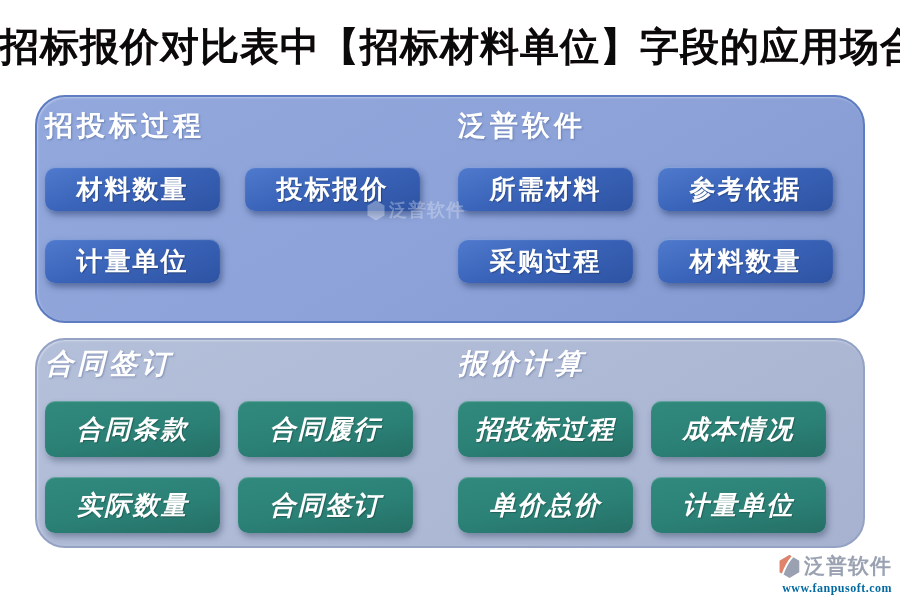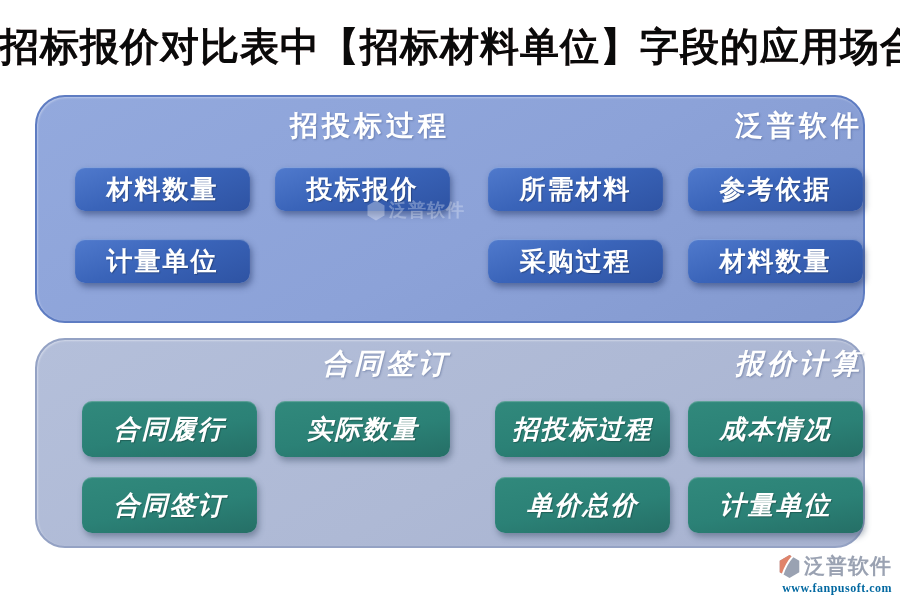--- a/index.html
+++ b/index.html
@@ -35,21 +35,21 @@
   }
   .panel-bottom {
     top:338px; height:210px;
     background:linear-gradient(150deg,#b4bfda 0%,#aeb9d5 55%,#a7b2d0 100%);
     border:2px solid #94a2c4;
     box-shadow:inset 1px 1px 2px rgba(255,255,255,0.4);
     font-style:italic;
   }
 
   .section {
-    flex:1; display:flex; flex-direction:column; align-items:flex-end;
+    flex:1; display:flex; flex-direction:column; align-items:flex-start;padding-left:8px;
   }
   .section-header {
     margin-top:10px;
     font-size:28px; font-weight:bold; color:#ffffff;
     letter-spacing:4px;
     text-shadow:1px 1px 2px rgba(40,60,110,0.35);
   }
   .panel-bottom .section-header { margin-top:5px; }
 
   .btn-grid {
@@ -128,20 +128,21 @@
       <div class="chip chip-blue">采购过程</div>
       <div class="chip chip-blue">材料数量</div>
     </div>
   </div>
 </div>
 
 <div class="panel panel-bottom">
   <div class="section">
     <div class="section-header">合同签订</div>
     <div class="btn-grid grid-green">
+      <div class="chip chip-green">合同条款</div>
       <div class="chip chip-green">合同履行</div>
       <div class="chip chip-green">实际数量</div>
       <div class="chip chip-green">合同签订</div>
     </div>
   </div>
   <div class="section">
     <div class="section-header">报价计算</div>
     <div class="btn-grid grid-green">
       <div class="chip chip-green">招投标过程</div>
       <div class="chip chip-green">成本情况</div>

